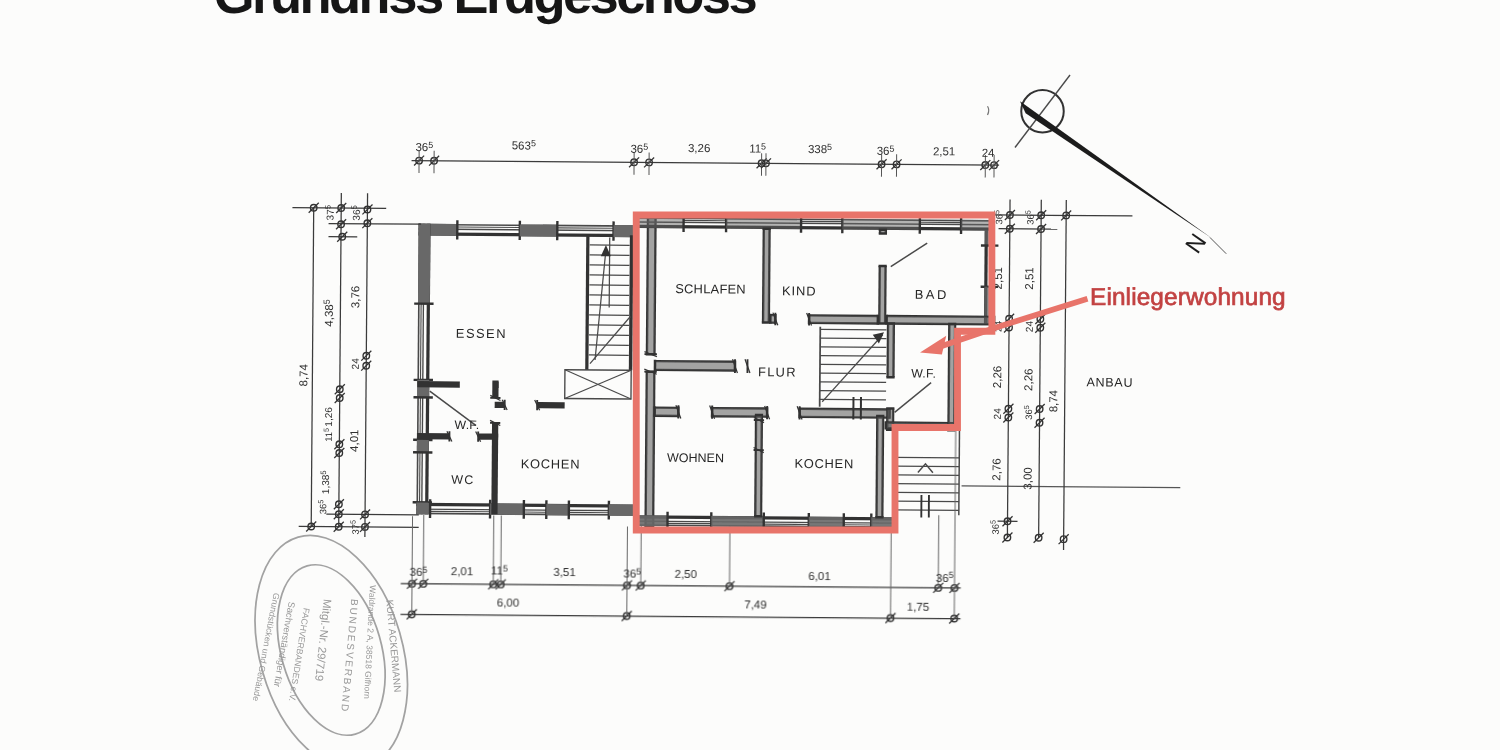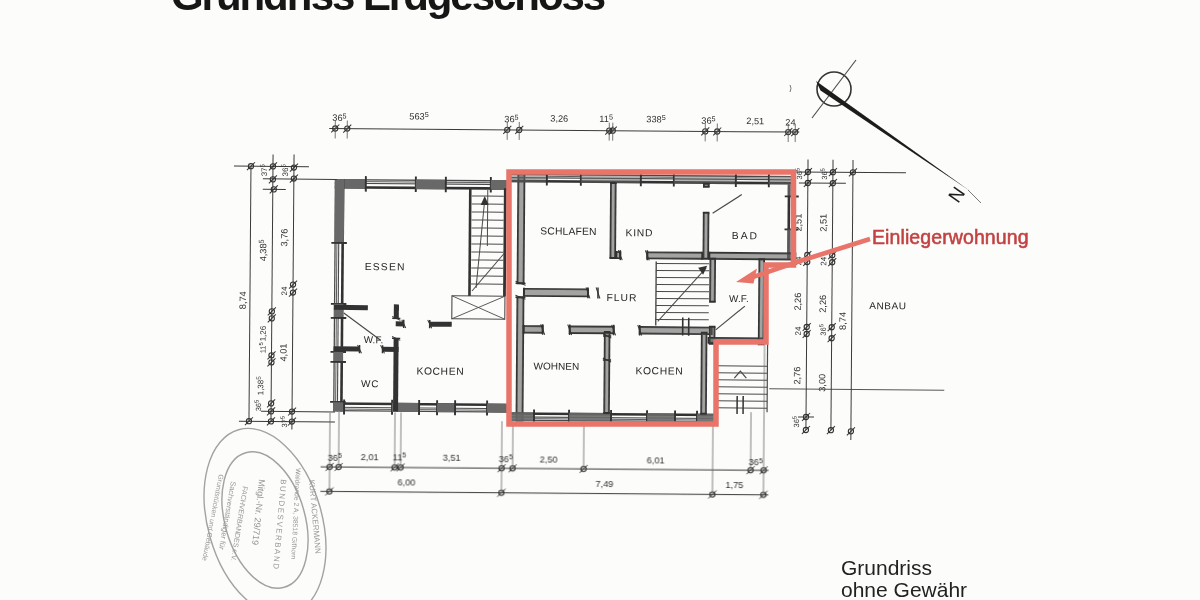--- a/index.html
+++ b/index.html
@@ -614,14 +614,13 @@
 <g>
           <polyline points="870,239 800,261 750,278" fill="none" stroke="#e8746a" stroke-width="4.5"></polyline>
           <path d="M736 282 L757 268.5 L753.5 283.5 Z" fill="#e8746a"></path>
         </g>
 
 <text x="872" y="244" font-size="19.5" fill="#c24242" stroke="#c24242" stroke-width="0.55" letter-spacing="0.1">Einliegerwohnung</text>
 </g>
 
 </svg>
 
-<div style="position:absolute;left:841px;top:557px;font-size:21px;color:#222;line-height:22px;">Grundriss<br>ohne Gewähr</div>
 </div>
 
 </body></html>

